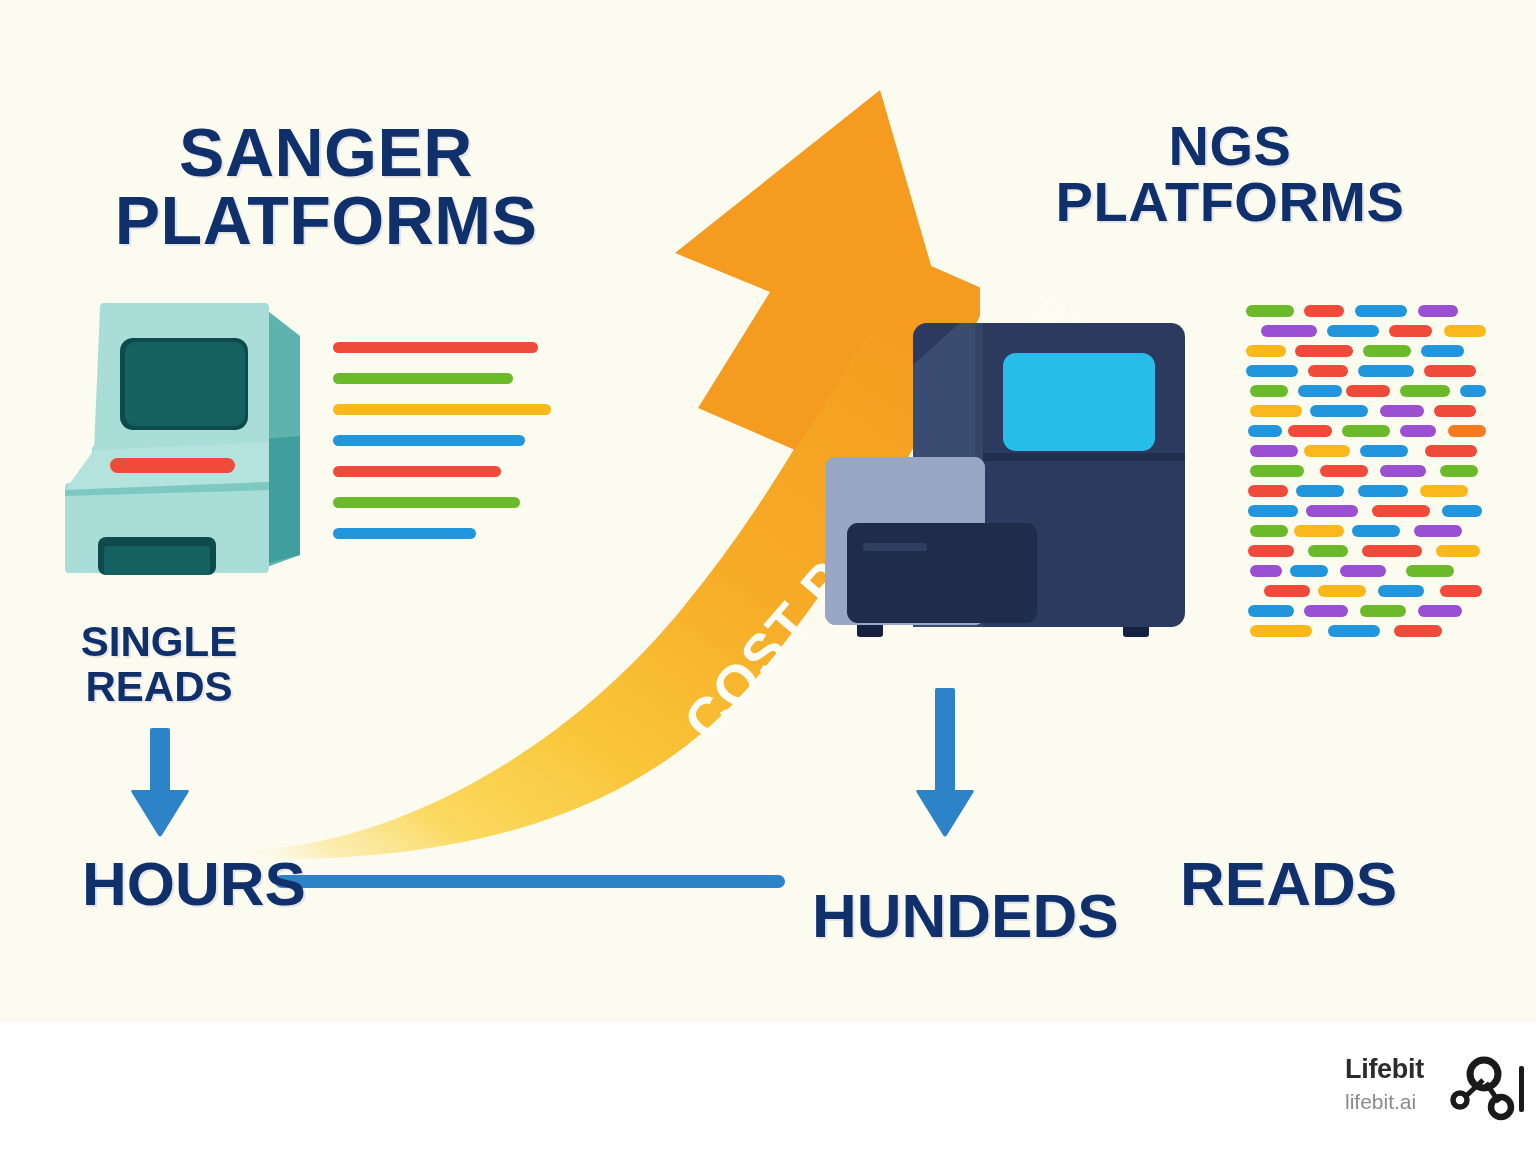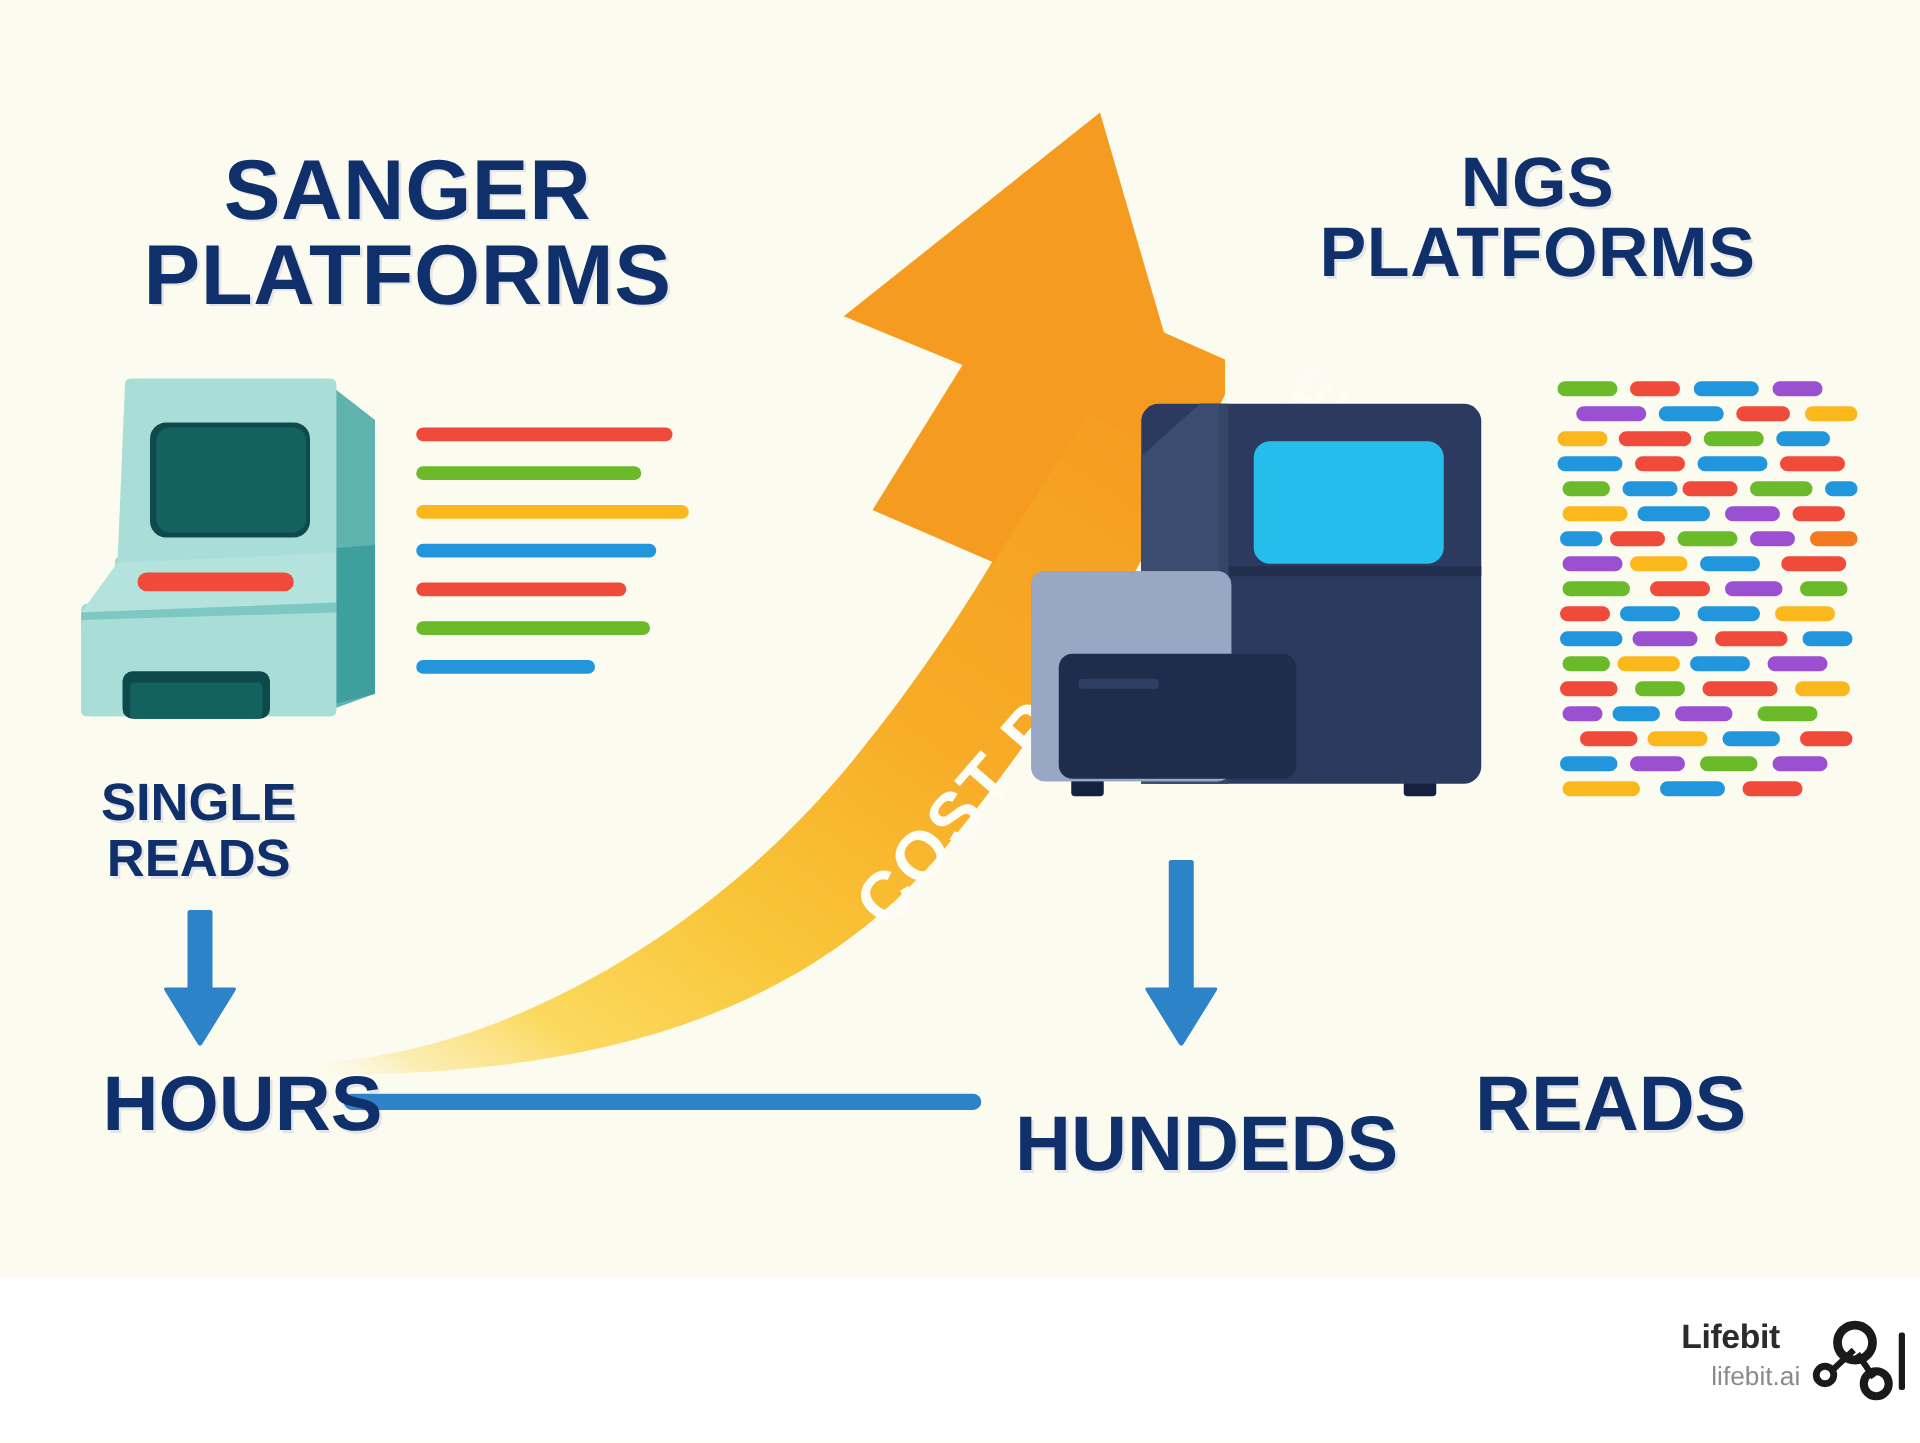--- a/index.html
+++ b/index.html
@@ -83,21 +83,21 @@
   }
 
   
   #logo{position:absolute;left:1345px;top:1050px;width:180px;height:80px;}
   #logo-name{
     position:absolute;left:0;top:4px;
     font-size:27px;font-weight:bold;color:#2b2b2b;letter-spacing:-0.3px;text-align:center;
   }
   #logo-url{
     position:absolute;left:0;top:40px;
-    font-size:21px;color:#8a8a8a;margin-left:24px;
+    font-size:21px;color:#8a8a8a;
   }
   #logo-mark{position:absolute;left:98px;top:0px;width:84px;height:72px;}
 </style>
 </head>
 <body>
 
 <div id="canvas">
 
   <div class="cream-bg"></div>
 

